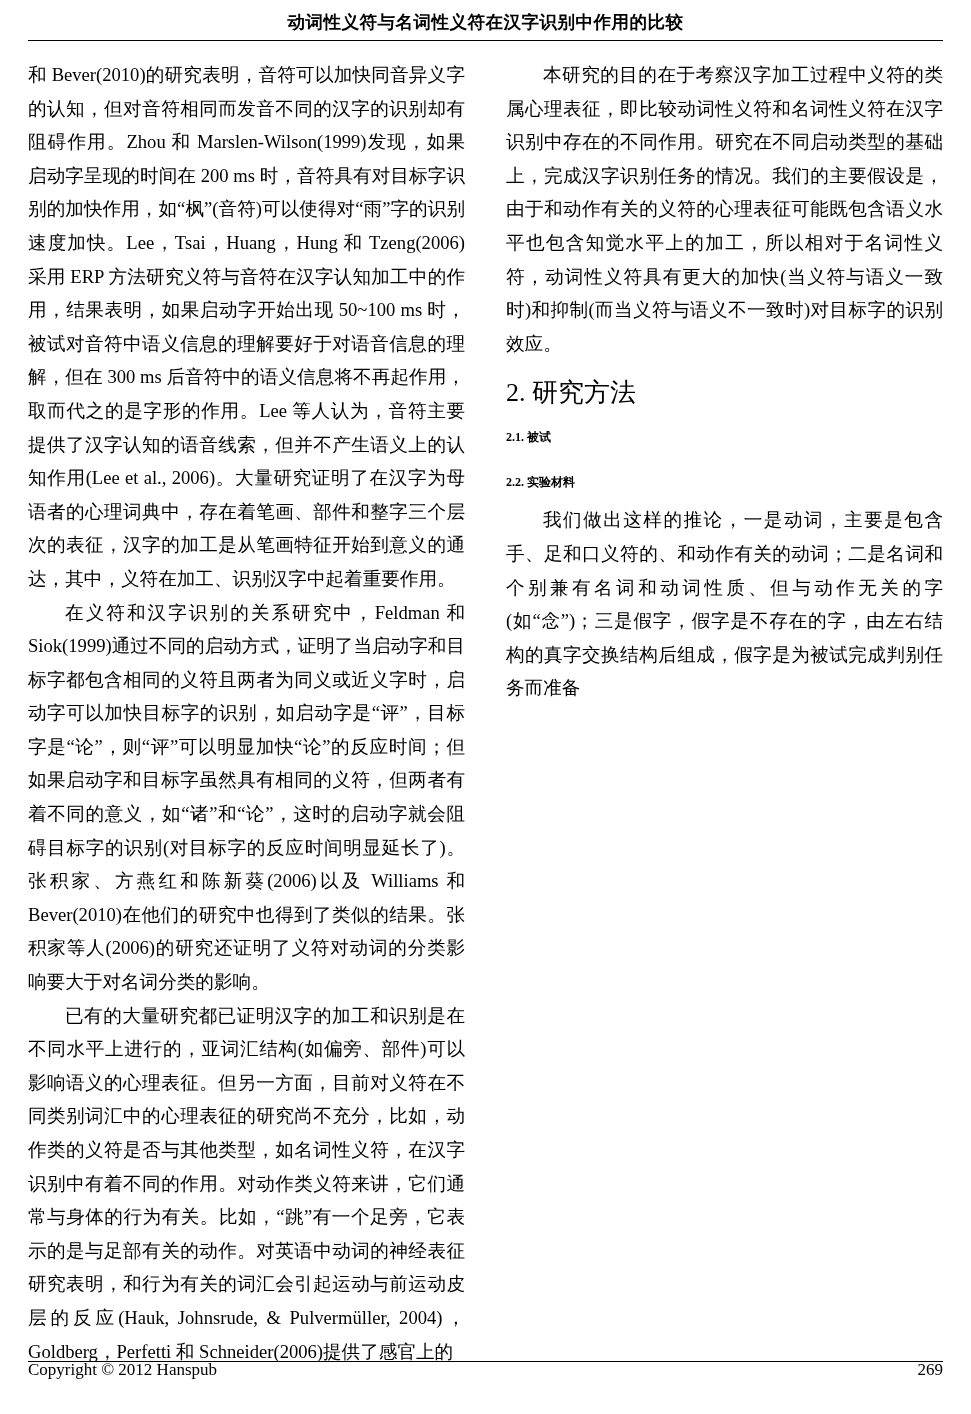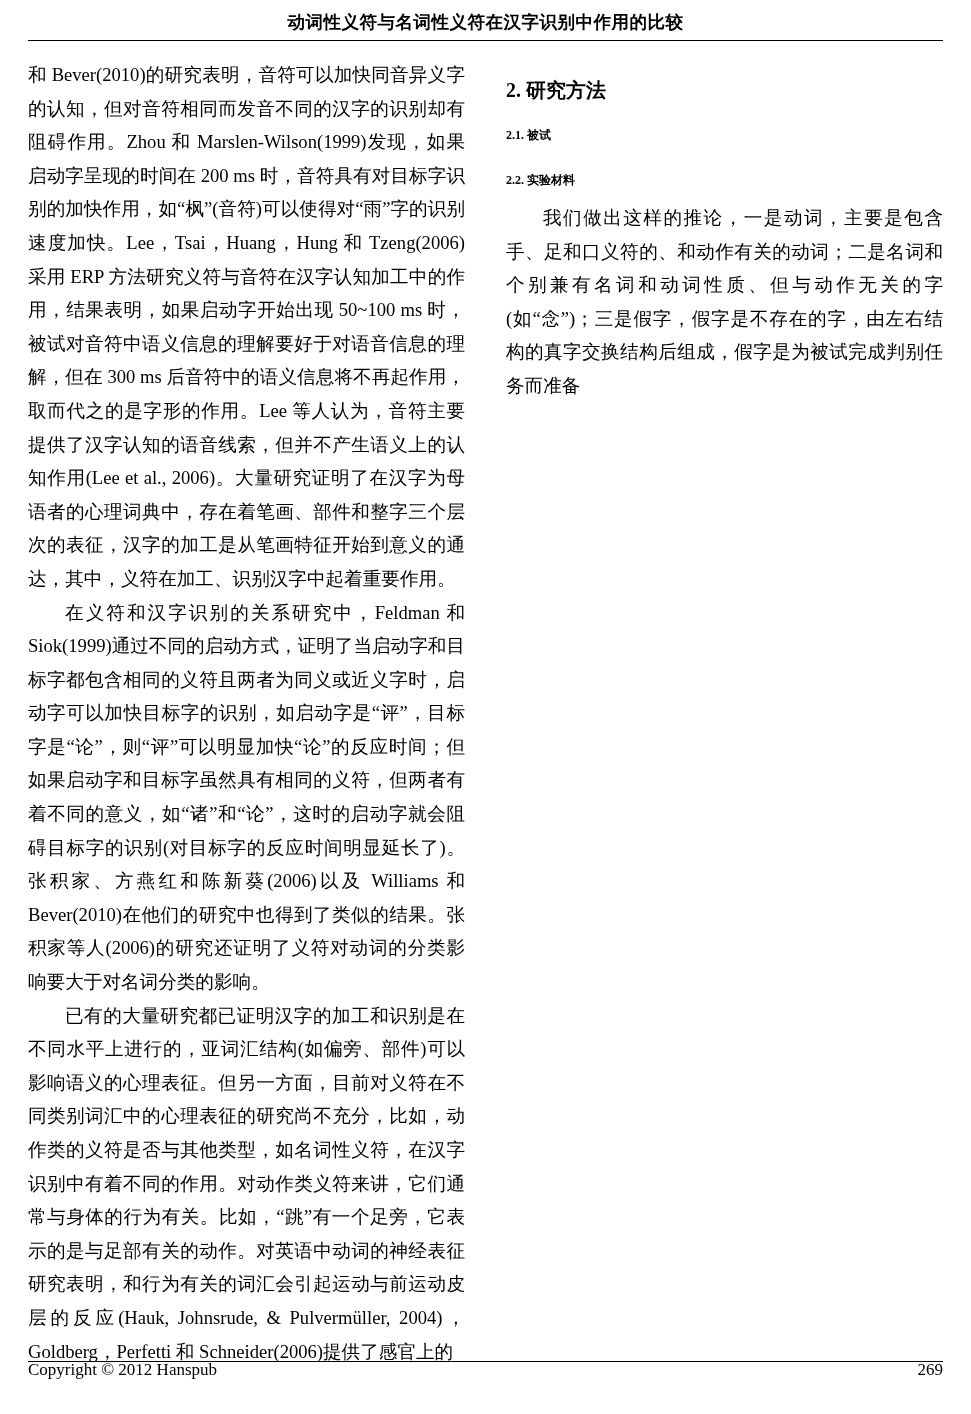--- a/index.html
+++ b/index.html
@@ -53,22 +53,22 @@
     line-height: 33.6px;
     text-align: justify;
     text-justify: inter-ideograph;
     text-indent: 0;
   }
   p.indent {
     text-indent: 37px;
   }
   h2.section {
     margin: 16px 0 6px 0;
-    font-size: 20px;
-    font-weight: bold;
+    font-size: 26px;
+    font-weight: normal;
     line-height: 33px;
   }
   h3.subsection {
     margin: 12px 0 4px 0;
     font-size: 12px;
     font-weight: bold;
     line-height: 33px;
   }
   .footer {
     position: absolute;
@@ -103,20 +103,21 @@
 
   <div class="columns">
 
     <div class="col">
       <p>和 Bever(2010)的研究表明，音符可以加快同音异义字的认知，但对音符相同而发音不同的汉字的识别却有阻碍作用。Zhou 和 Marslen-Wilson(1999)发现，如果启动字呈现的时间在 200 ms 时，音符具有对目标字识别的加快作用，如“枫”(音符)可以使得对“雨”字的识别速度加快。Lee，Tsai，Huang，Hung 和 Tzeng(2006)采用 ERP 方法研究义符与音符在汉字认知加工中的作用，结果表明，如果启动字开始出现 50~100 ms 时，被试对音符中语义信息的理解要好于对语音信息的理解，但在 300 ms 后音符中的语义信息将不再起作用，取而代之的是字形的作用。Lee 等人认为，音符主要提供了汉字认知的语音线索，但并不产生语义上的认知作用(Lee et al., 2006)。大量研究证明了在汉字为母语者的心理词典中，存在着笔画、部件和整字三个层次的表征，汉字的加工是从笔画特征开始到意义的通达，其中，义符在加工、识别汉字中起着重要作用。</p>
       <p class="indent">在义符和汉字识别的关系研究中，Feldman 和 Siok(1999)通过不同的启动方式，证明了当启动字和目标字都包含相同的义符且两者为同义或近义字时，启动字可以加快目标字的识别，如启动字是“评”，目标字是“论”，则“评”可以明显加快“论”的反应时间；但如果启动字和目标字虽然具有相同的义符，但两者有着不同的意义，如“诸”和“论”，这时的启动字就会阻碍目标字的识别(对目标字的反应时间明显延长了)。张积家、方燕红和陈新葵(2006)以及 Williams 和 Bever(2010)在他们的研究中也得到了类似的结果。张积家等人(2006)的研究还证明了义符对动词的分类影响要大于对名词分类的影响。</p>
       <p class="indent">已有的大量研究都已证明汉字的加工和识别是在不同水平上进行的，亚词汇结构(如偏旁、部件)可以影响语义的心理表征。但另一方面，目前对义符在不同类别词汇中的心理表征的研究尚不充分，比如，动作类的义符是否与其他类型，如名词性义符，在汉字识别中有着不同的作用。对动作类义符来讲，它们通常与身体的行为有关。比如，“跳”有一个足旁，它表示的是与足部有关的动作。对英语中动词的神经表征研究表明，和行为有关的词汇会引起运动与前运动皮层的反应(Hauk, Johnsrude, &amp; Pulvermüller, 2004)，Goldberg，Perfetti 和 Schneider(2006)提供了感官上的</p>
     </div>
 
     <div class="col">
+      <p class="indent">本研究的目的在于考察汉字加工过程中义符的类属心理表征，即比较动词性义符和名词性义符在汉字识别中存在的不同作用。研究在不同启动类型的基础上，完成汉字识别任务的情况。我们的主要假设是，由于和动作有关的义符的心理表征可能既包含语义水平也包含知觉水平上的加工，所以相对于名词性义符，动词性义符具有更大的加快(当义符与语义一致时)和抑制(而当义符与语义不一致时)对目标字的识别效应。</p>
 
       <h2 class="section">2. 研究方法</h2>
 
       <h3 class="subsection">2.1. 被试</h3>
 
       <h3 class="subsection">2.2. 实验材料</h3>
       <p class="indent">我们做出这样的推论，一是动词，主要是包含手、足和口义符的、和动作有关的动词；二是名词和个别兼有名词和动词性质、但与动作无关的字(如“念”)；三是假字，假字是不存在的字，由左右结构的真字交换结构后组成，假字是为被试完成判别任务而准备</p>
     </div>
 
   </div>

